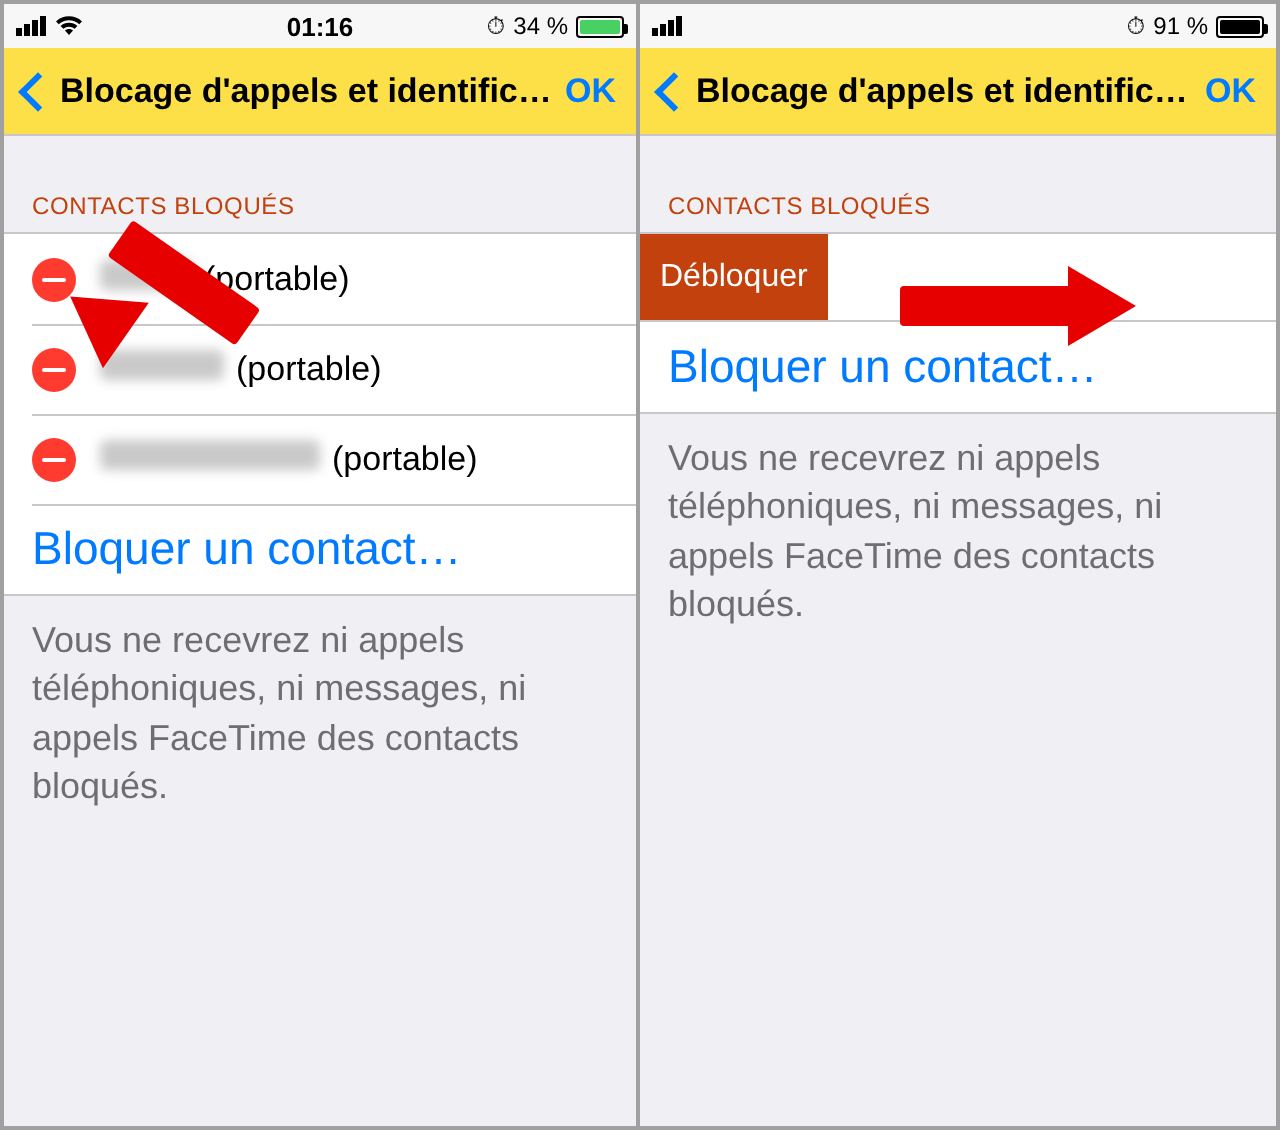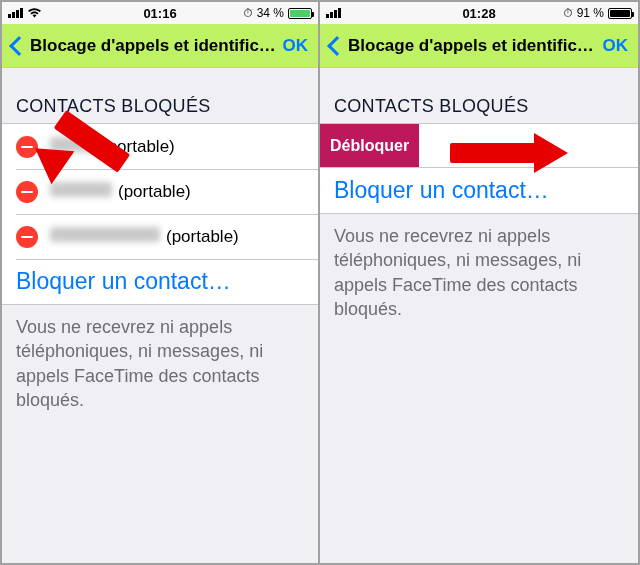--- a/index.html
+++ b/index.html
@@ -51,21 +51,21 @@
     width: 24px; height: 11px; border: 1px solid #000; border-radius: 2px; position: relative; display:inline-block;
   }
   .battery::after { content:""; position:absolute; right:-3px; top:3px; width:2px; height:5px; background:#000; border-radius:0 1px 1px 0;}
   .battery .fill { position:absolute; left:1px; top:1px; bottom:1px; background:#47d064; border-radius:1px;}
   .battery.black .fill { background:#000;}
   .alarm { font-size: 12px; }
 
   
   .navhdr {
     height: 44px;
-    background: #bef264;
+    background: #fde047;
     border-bottom: 1px solid #c8c7cc;
     display: flex;
     align-items: center;
     padding: 0 6px 0 4px;
     gap: 2px;
     position: relative;
   }
   .chev {
     width: 14px; height: 14px;
     border-left: 3px solid #007aff;
@@ -84,22 +84,22 @@
   }
   .okbtn {
     color: #007aff;
     font-size: 17px;
     font-weight: 700;
     padding: 0 4px;
   }
 
   
   .sectlabel {
-    font-size: 18px;
-    color: #0f172a;
+    font-size: 12px;
+    color: #c2410c;
     padding: 28px 4px 6px 14px;
     text-transform: uppercase;
     letter-spacing: 0.3px;
   }
 
   
   .list { background: #fff; border-top: 1px solid #c8c7cc; border-bottom: 1px solid #c8c7cc; }
   .row {
     display: flex;
     align-items: center;
@@ -133,21 +133,21 @@
   }
 
   
   .sw-row {
     display:flex; align-items:stretch; height:45px; background:#fff; border-top:1px solid #c8c7cc; border-bottom:1px solid #c8c7cc; overflow:hidden;
   }
   .sw-label {
     flex:1; display:flex; align-items:center; padding-left: 4px; font-size:17px; color:#000; white-space:nowrap;
   }
   .sw-action {
-    background:#be185d; color:#fff; font-size:16px; font-weight:700; display:flex; align-items:center; justify-content:center; padding: 0 10px; min-width: 85px;
+    background:#c2410c; color:#fff; font-size:16px; font-weight:400; display:flex; align-items:center; justify-content:center; padding: 0 10px; min-width: 85px;
   }
 
   
   .arrow {
     position: absolute; pointer-events: none;
   }
   .arrow .shaft {
     background: #e60000; position:absolute;
   }
   .arrow .head {
@@ -259,21 +259,20 @@
   <div class="phone">
     <div class="status">
       <div class="segleft">
         <span class="signal">
             <span></span>
             <span></span>
             <span></span>
             <span></span>
           </span>
       </div>
-      <div class="center">01:28</div>
       <div class="segright">
         <span class="alarm">⏱</span>
         <span>91 %</span>
         <span class="battery black">
             <span class="fill" style="width:91%"></span>
           </span>
       </div>
     </div>
 
     <div class="navhdr">

